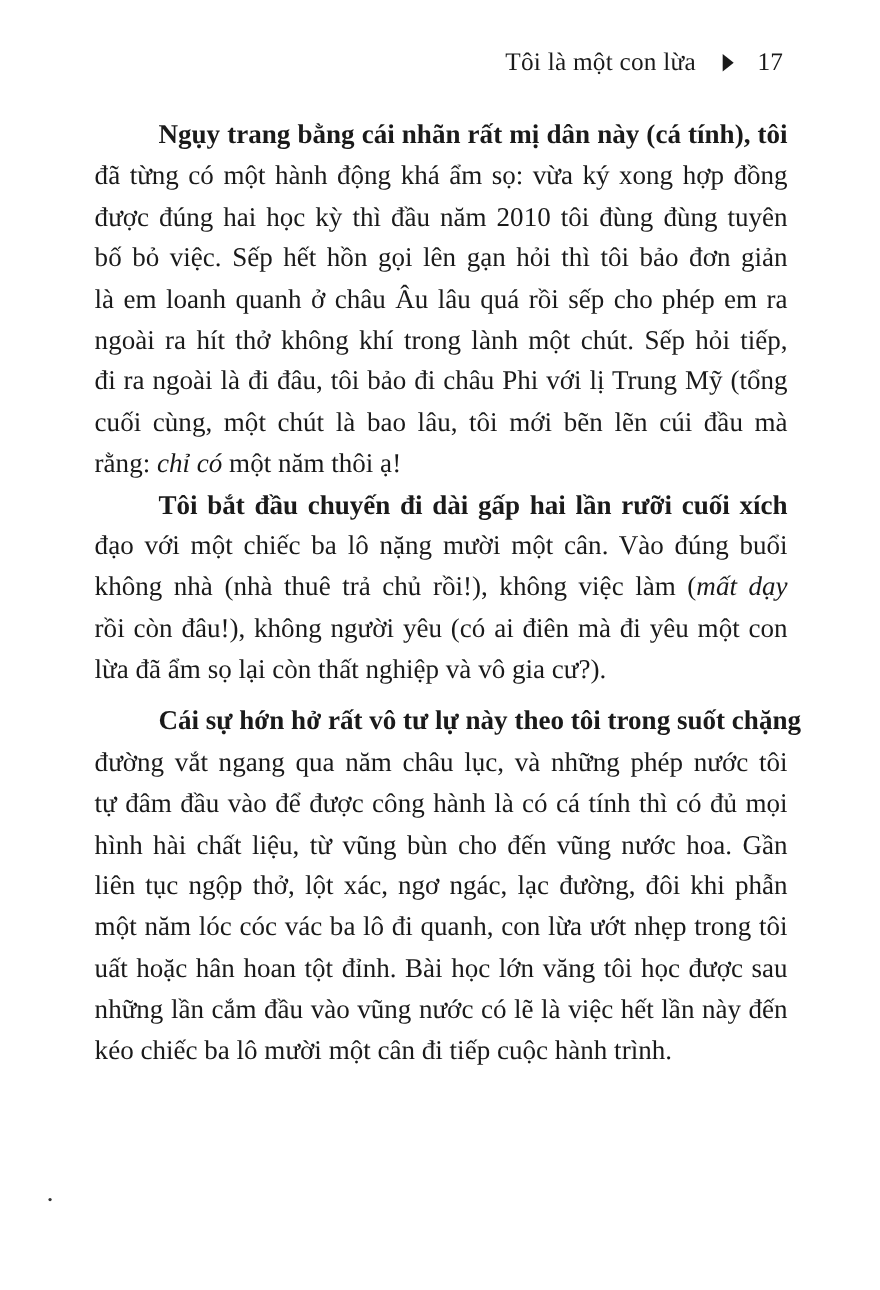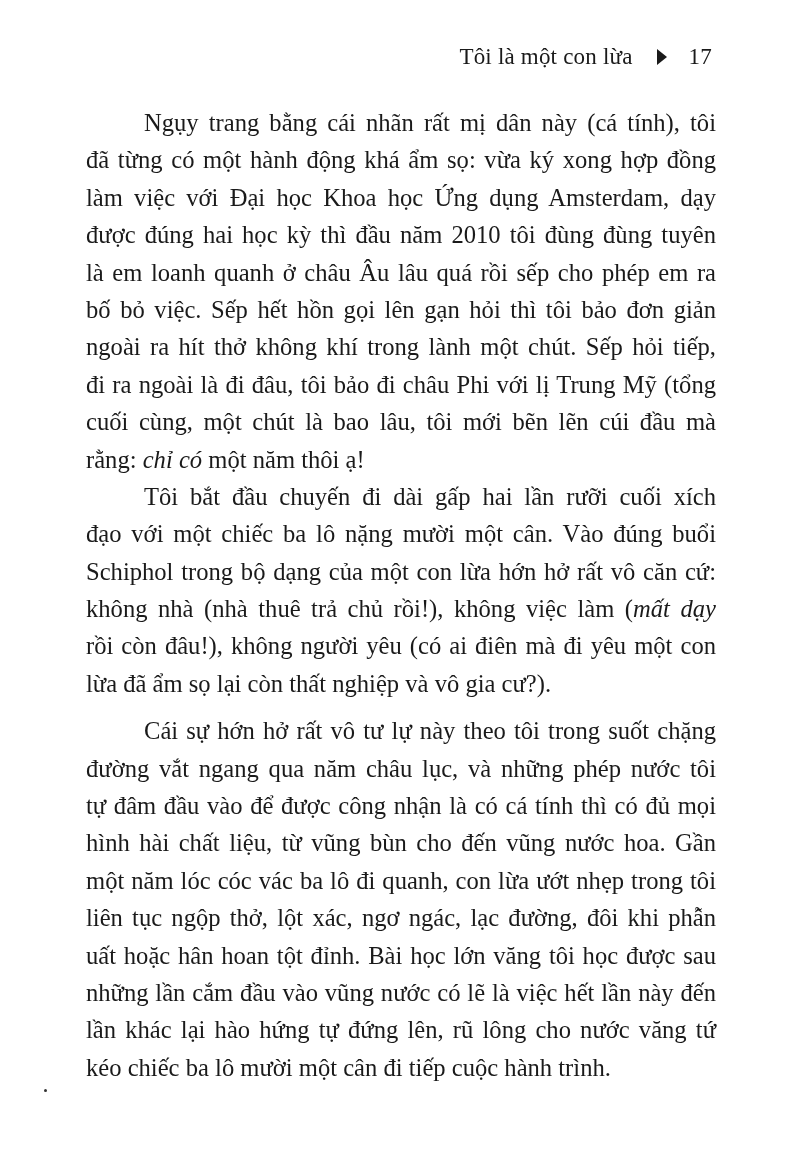--- a/index.html
+++ b/index.html
@@ -20,67 +20,64 @@
     }
     .body-text {
       position: absolute; left: 86px; top: 104px; width: 630px;
       font-size: 24.6px;
     }
     .line {
       height: 37.4px; line-height: 37.4px; white-space: nowrap;
       text-align: justify; text-align-last: justify; overflow: visible;
     }
     .line.last { text-align-last: left; }
-    .line.indent { padding-left: 58px; }
+    .line.indent { padding-left: 58px; font-weight: bold; }
     .line i { font-style: italic; }
     .gap { height: 10px; }
     .speck { position: absolute; left: 44px; top: 1089px; width: 3px; height: 3px; border-radius: 50%; background: #333; }
   </style>
 </head>
 <body>
 
 <div class="running-head">
   <span>Tôi là một con lừa</span>
   <span class="tri"></span>
   <span>17</span>
 </div>
 
 <div class="body-text">
 
   <div>
     <div class="line indent">Ngụy trang bằng cái nhãn rất mị dân này (cá tính), tôi</div>
     <div class="line">đã từng có một hành động khá ẩm sọ: vừa ký xong hợp đồng</div>
-    <div class="line">làm việc với Đại học Khoa học Ứng dụng Amsterdam, dạy</div>
     <div class="line">được đúng hai học kỳ thì đầu năm 2010 tôi đùng đùng tuyên</div>
+    <div class="line">bố bỏ việc. Sếp hết hồn gọi lên gạn hỏi thì tôi bảo đơn giản</div>
     <div class="line">là em loanh quanh ở châu Âu lâu quá rồi sếp cho phép em ra</div>
-    <div class="line">bố bỏ việc. Sếp hết hồn gọi lên gạn hỏi thì tôi bảo đơn giản</div>
     <div class="line">ngoài ra hít thở không khí trong lành một chút. Sếp hỏi tiếp,</div>
     <div class="line">đi ra ngoài là đi đâu, tôi bảo đi châu Phi với lị Trung Mỹ (tổng</div>
     <div class="line">cuối cùng, một chút là bao lâu, tôi mới bẽn lẽn cúi đầu mà</div>
     <div class="line last"><span>rằng: </span><i>chỉ có</i><span> một năm thôi ạ!</span></div>
   </div>
 
   <div>
     <div class="line indent">Tôi bắt đầu chuyến đi dài gấp hai lần rưỡi cuối xích</div>
     <div class="line">đạo với một chiếc ba lô nặng mười một cân. Vào đúng buổi</div>
-    <div class="line">Schiphol trong bộ dạng của một con lừa hớn hở rất vô căn cứ:</div>
     <div class="line"><span>không nhà (nhà thuê trả chủ rồi!), không việc làm (</span><i>mất dạy</i></div>
     <div class="line">rồi còn đâu!), không người yêu (có ai điên mà đi yêu một con</div>
     <div class="line last">lừa đã ẩm sọ lại còn thất nghiệp và vô gia cư?).</div>
   </div>
 
   <div class="gap"></div>
 
   <div>
     <div class="line indent">Cái sự hớn hở rất vô tư lự này theo tôi trong suốt chặng</div>
     <div class="line">đường vắt ngang qua năm châu lục, và những phép nước tôi</div>
-    <div class="line">tự đâm đầu vào để được công nhận là có cá tính thì có đủ mọi</div>
+    <div class="line">tự đâm đầu vào để được công hành là có cá tính thì có đủ mọi</div>
     <div class="line">hình hài chất liệu, từ vũng bùn cho đến vũng nước hoa. Gần</div>
+    <div class="line">liên tục ngộp thở, lột xác, ngơ ngác, lạc đường, đôi khi phẫn</div>
     <div class="line">một năm lóc cóc vác ba lô đi quanh, con lừa ướt nhẹp trong tôi</div>
-    <div class="line">liên tục ngộp thở, lột xác, ngơ ngác, lạc đường, đôi khi phẫn</div>
     <div class="line">uất hoặc hân hoan tột đỉnh. Bài học lớn văng tôi học được sau</div>
     <div class="line">những lần cắm đầu vào vũng nước có lẽ là việc hết lần này đến</div>
-    <div class="line">lần khác lại hào hứng tự đứng lên, rũ lông cho nước văng tứ</div>
     <div class="line last">kéo chiếc ba lô mười một cân đi tiếp cuộc hành trình.</div>
   </div>
 </div>
 
 <div class="speck"></div>
 
 </body></html>

